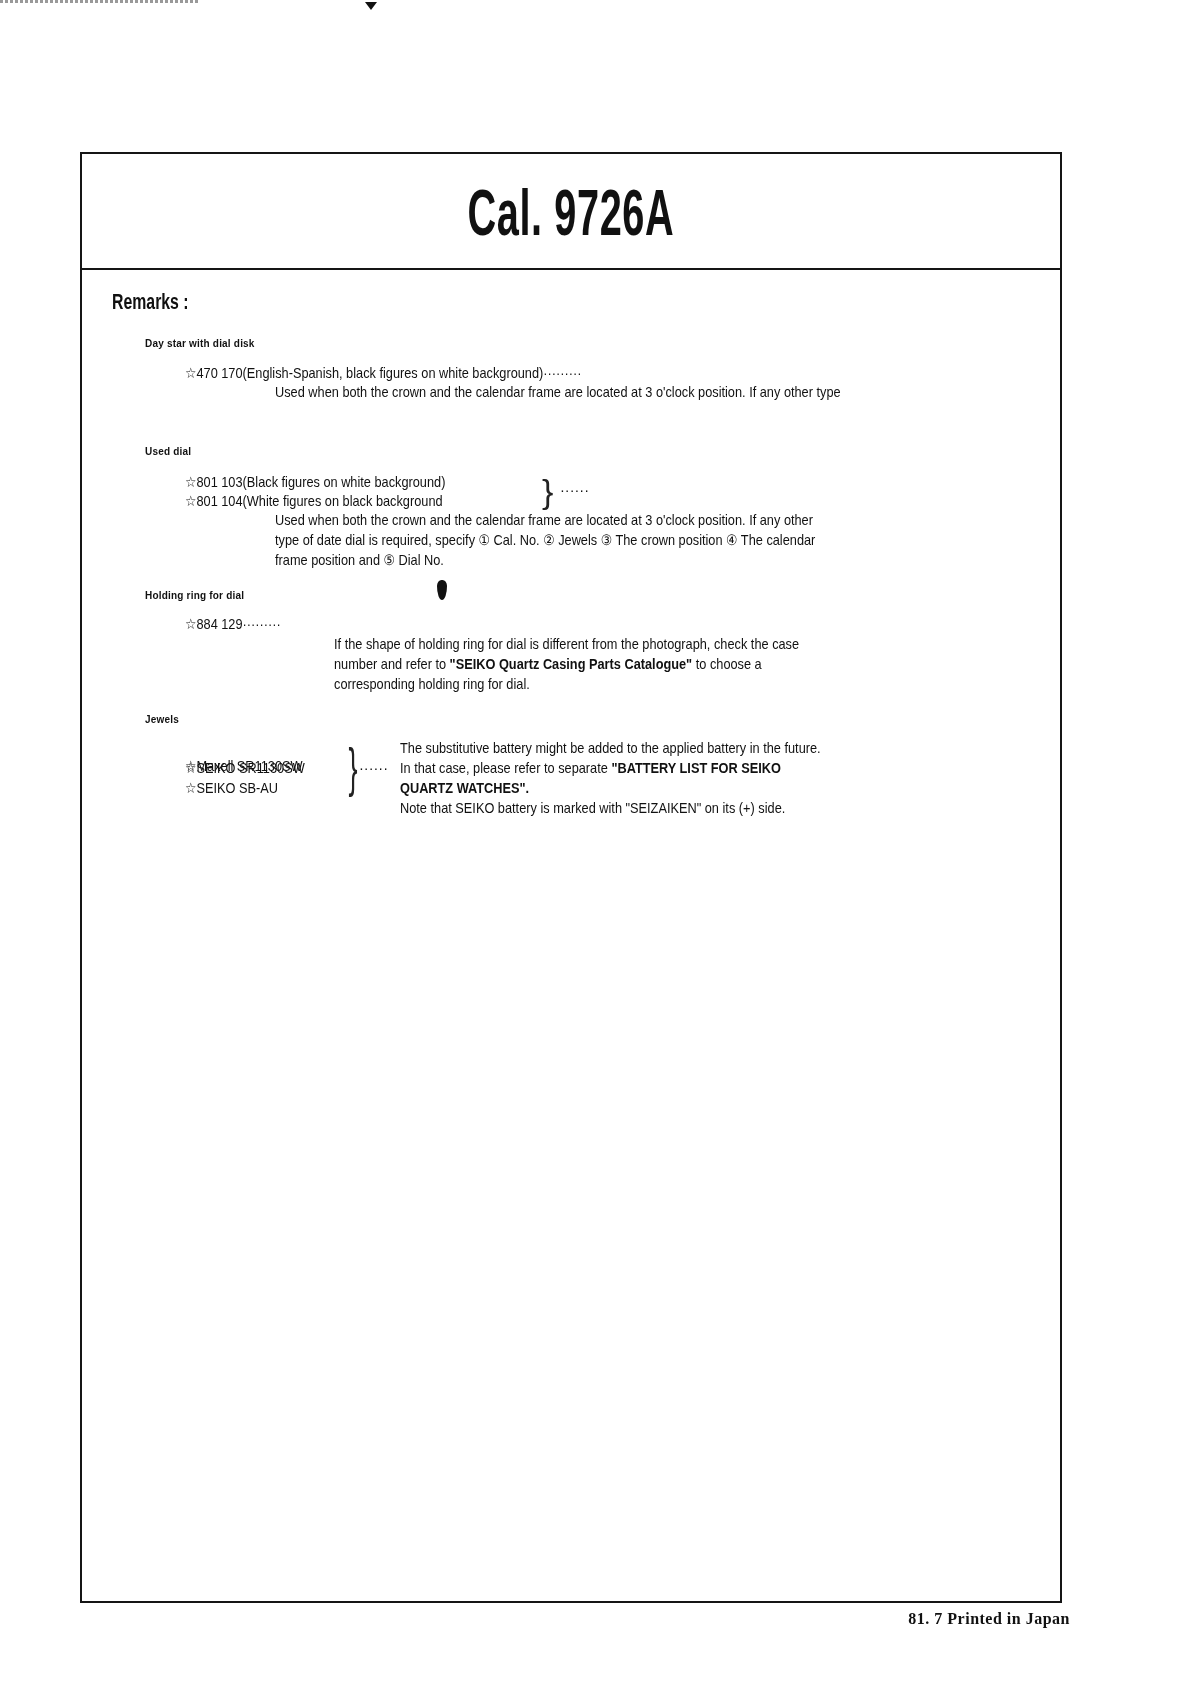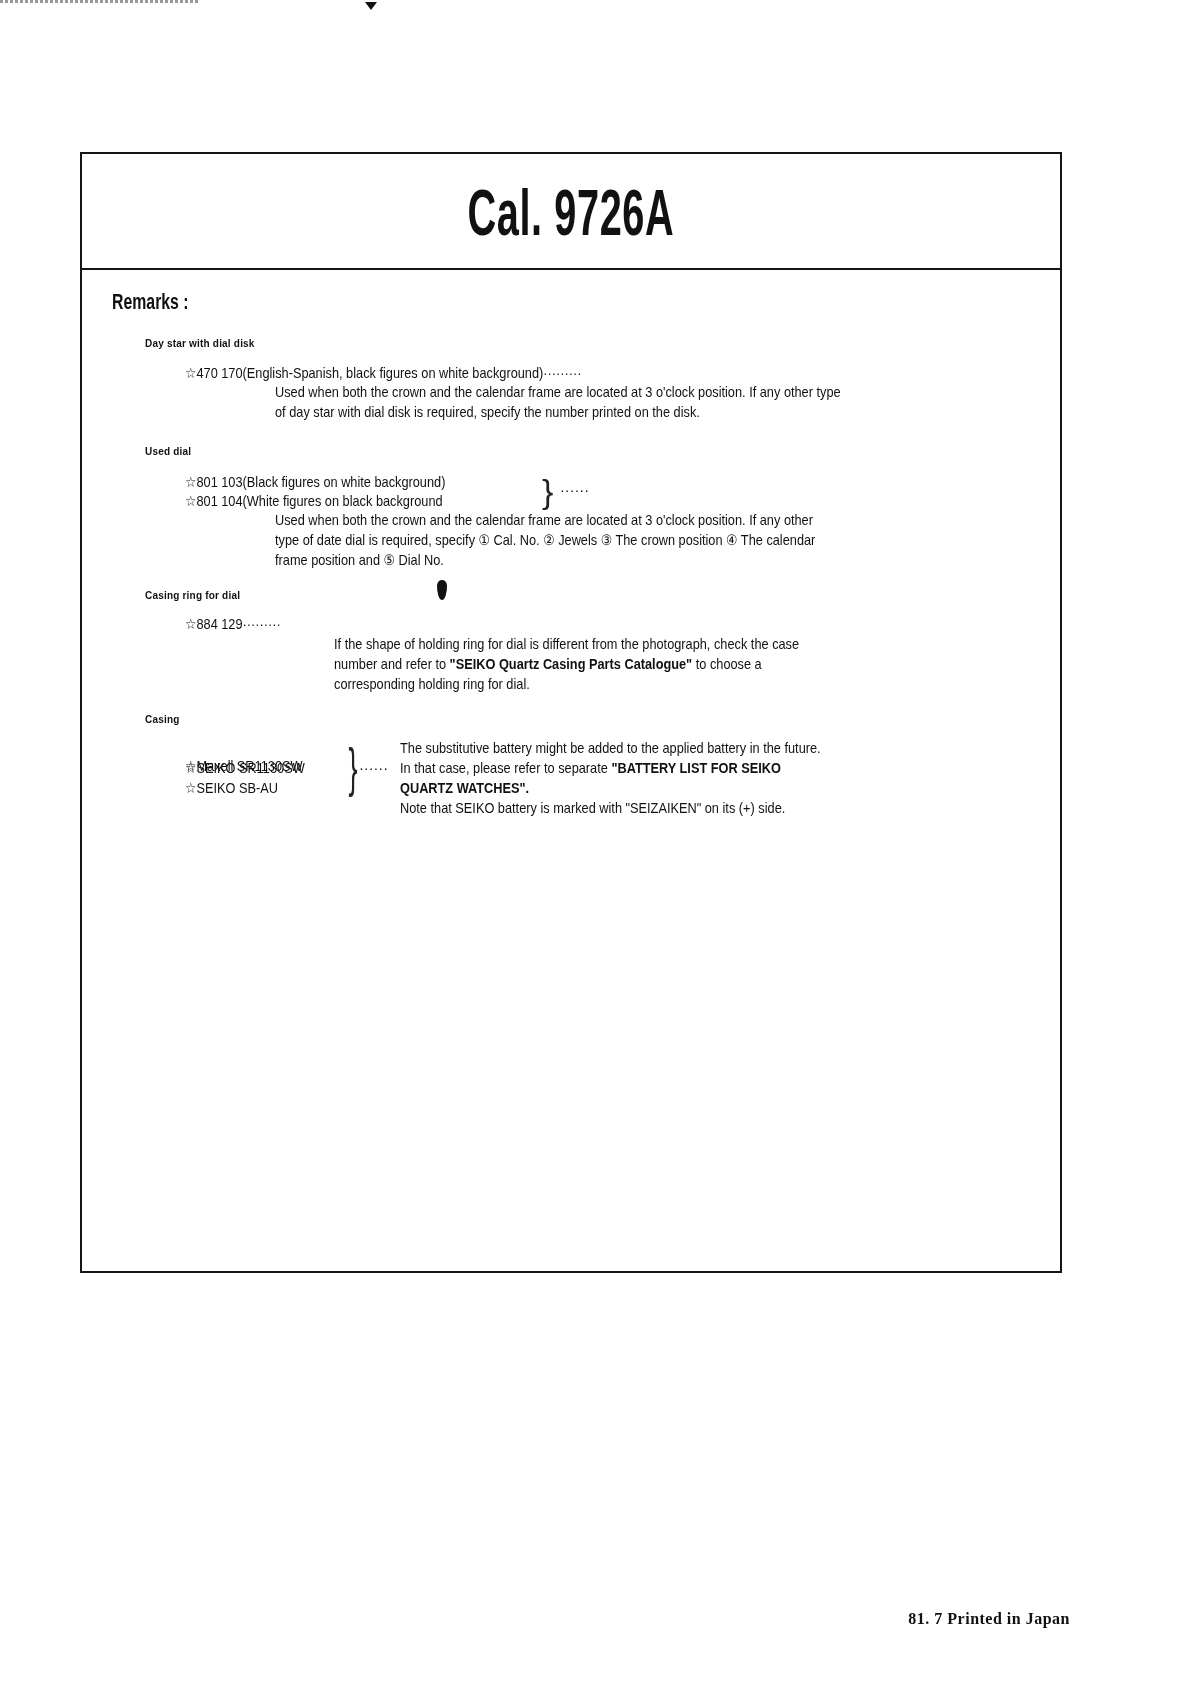--- a/index.html
+++ b/index.html
@@ -1,18 +1,18 @@
 <!DOCTYPE html>
 <html><head>
 <meta charset="utf-8">
 <style>
   html, body { margin: 0; padding: 0; background: #ffffff; }
   body { width: 1200px; height: 1694px; position: relative; overflow: hidden; color: #111; font-family: "Liberation Sans", sans-serif; }
   .frame {
-    position: absolute; left: 80px; top: 152px; width: 982px; height: 1121px;
+    position: absolute; left: 80px; top: 152px; width: 982px; height: 1451px;
     border: 2px solid #151515; box-sizing: border-box;
   }
   .title-band {
     position: absolute; left: 0; top: 0; right: 0; height: 116px;
     border-bottom: 2px solid #151515; box-sizing: border-box;
     display: flex; align-items: center; justify-content: center;
   }
   .title {
     font-family: "Liberation Sans", sans-serif; font-weight: bold;
     font-size: 64px; letter-spacing: 1px; transform: scaleX(0.62); transform-origin: center;
@@ -59,38 +59,37 @@
 <div class="frame">
   <div class="title-band">
     <div class="title">Cal. 9726A</div>
   </div>
 
   <div class="remarks">Remarks :</div>
 
   <div class="section-h" style="top:184px">Day star with dial disk</div>
   <div class="line" style="left:103px;top:209px"><span class="narrow">☆470 170(English-Spanish, black figures on white background)·········</span></div>
   <div class="line" style="left:193px;top:228px"><span class="narrow">Used when both the crown and the calendar frame are located at 3 o'clock position. If any other type</span></div>
-  <div class="line" style="left:193px;top:248px"><span class="narrow">of day star with dial disk is required, specify the number printed on the disk.</span></div>
 
   <div class="section-h" style="top:292px">Used dial</div>
   <div class="line" style="left:103px;top:318px"><span class="narrow">☆801 103(Black figures on white background)</span></div>
   <div class="line" style="left:103px;top:337px"><span class="narrow">☆801 104(White figures on black background</span></div>
   <div class="brace" style="left:460px;top:320px">}</div>
   <div class="line" style="left:478px;top:326px">······</div>
   <div class="line" style="left:193px;top:356px"><span class="narrow">Used when both the crown and the calendar frame are located at 3 o'clock position. If any other</span></div>
   <div class="line" style="left:193px;top:376px"><span class="narrow">type of date dial is required, specify ① Cal. No. ② Jewels ③ The crown position ④ The calendar</span></div>
   <div class="line" style="left:193px;top:396px"><span class="narrow">frame position and ⑤ Dial No.</span></div>
 
-  <div class="section-h" style="top:436px">Casing ring for dial</div>
+  <div class="section-h" style="top:436px">Holding ring for dial</div>
   <div class="line" style="left:103px;top:460px"><span class="narrow">☆884 129·········</span></div>
   <div class="line" style="left:252px;top:480px"><span class="narrow">If the shape of holding ring for dial is different from the photograph, check the case</span></div>
   <div class="line" style="left:252px;top:500px"><span class="narrow"><span>number and refer to </span><span class="b">"SEIKO Quartz Casing Parts Catalogue"</span><span> to choose a</span></span></div>
   <div class="line" style="left:252px;top:520px"><span class="narrow">corresponding holding ring for dial.</span></div>
 
-  <div class="section-h" style="top:560px">Casing</div>
+  <div class="section-h" style="top:560px">Jewels</div>
   <div class="line" style="left:103px;top:602px"><span class="narrow">☆Maxell SR1130SW</span></div>
   <div class="line" style="left:103px;top:604px"><span class="narrow">☆SEIKO SR1130SW</span></div>
   <div class="line" style="left:103px;top:624px"><span class="narrow">☆SEIKO SB-AU</span></div>
   <div class="brace" style="left:262px;top:586px;font-size:54px;transform:scaleX(0.5)">}</div>
   <div class="line" style="left:277px;top:604px">······</div>
   <div class="line" style="left:318px;top:604px"><span class="narrow"><span>In that case, please refer to separate </span><span class="b">"BATTERY LIST FOR SEIKO</span></span></div>
   <div class="line" style="left:318px;top:584px"><span class="narrow">The substitutive battery might be added to the applied battery in the future.</span></div>
   <div class="line" style="left:318px;top:624px"><span class="narrow b">QUARTZ WATCHES".</span></div>
   <div class="line" style="left:318px;top:644px"><span class="narrow">Note that SEIKO battery is marked with "SEIZAIKEN" on its (+) side.</span></div>
 </div>

